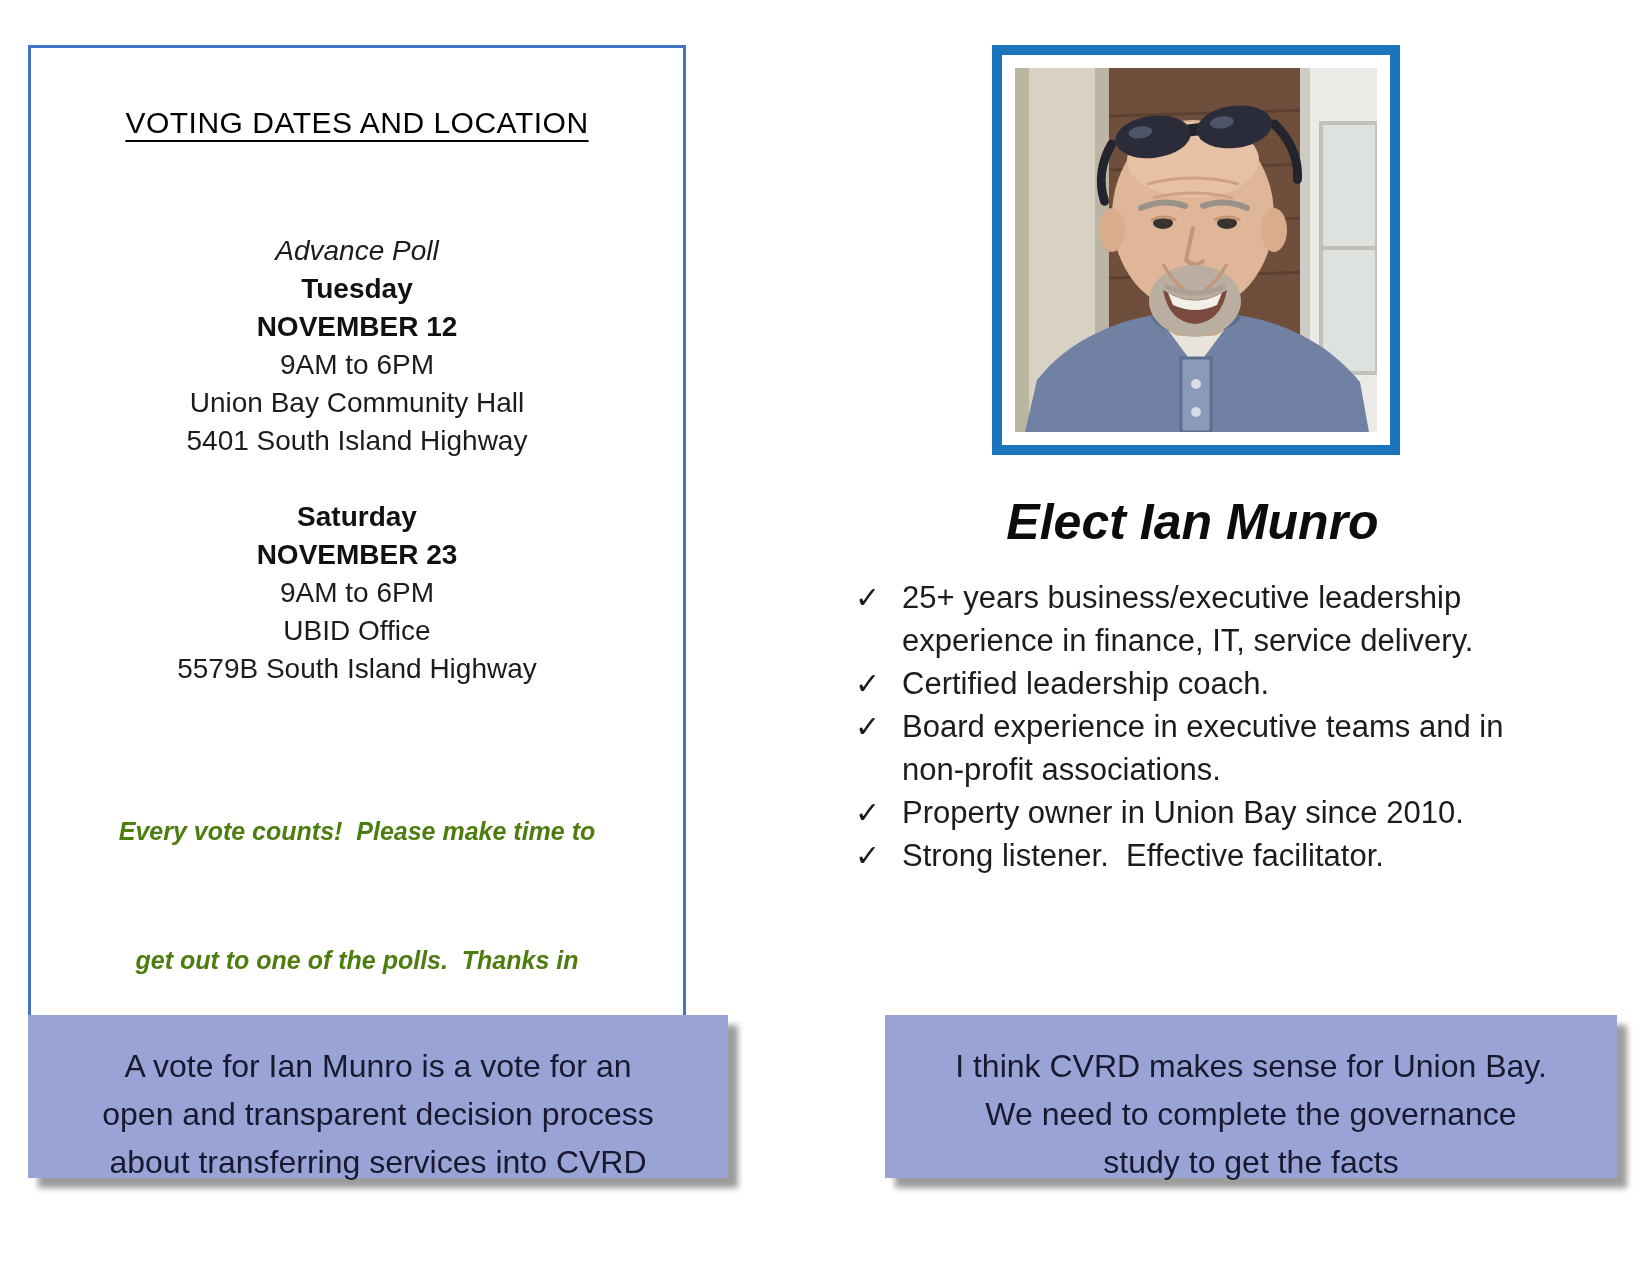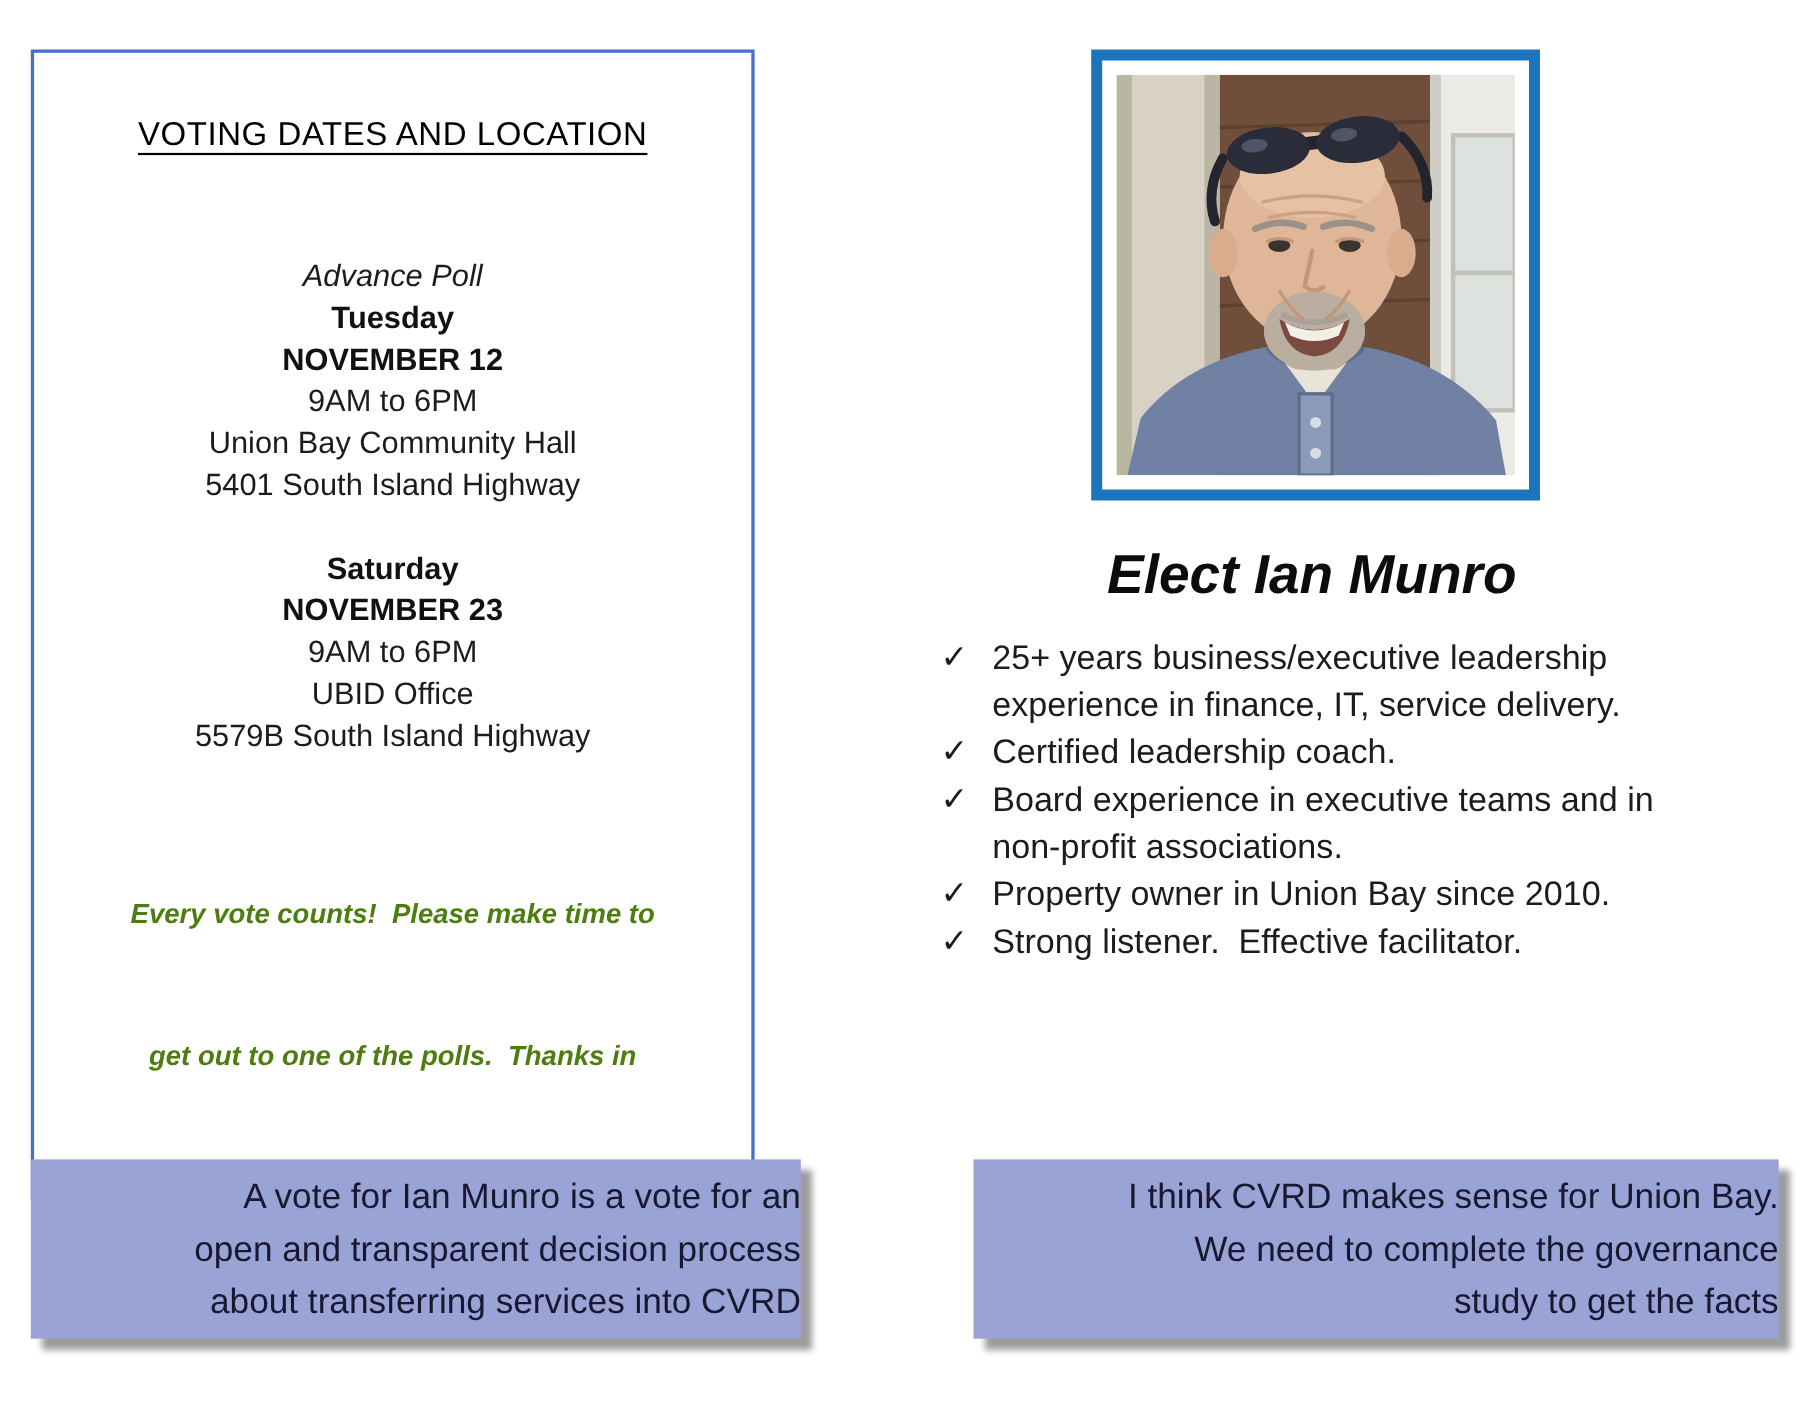--- a/index.html
+++ b/index.html
@@ -80,24 +80,23 @@
     font-size:31px;line-height:43px;
     color:#1c1c1c;
     white-space:pre-wrap;
   }
 
   
   .banner{
     position:absolute;top:1015px;height:163px;
     background:#9aa3d6;
     box-shadow:10px 10px 6px #9c9c9c;
-    text-align:right;
+    text-align:center;
     box-sizing:border-box;
-    padding-top:9px;
-    margin-top:39px;
+    padding-top:27px;
   }
   .banner .line{
     font-size:32px;line-height:48px;
     color:#181830;
     white-space:pre-wrap;
   }
   .banner-left{left:28px;width:700px;}
   .banner-right{left:885px;width:732px;}
 </style>
 </head>

